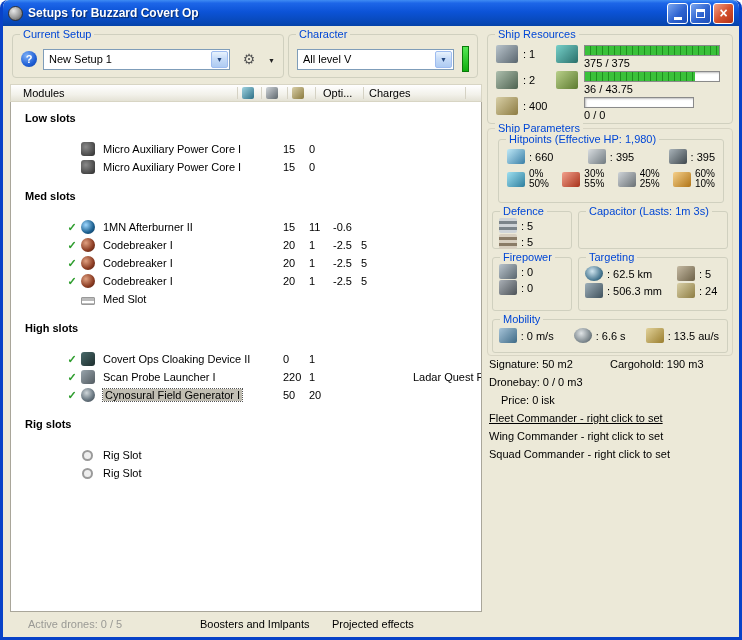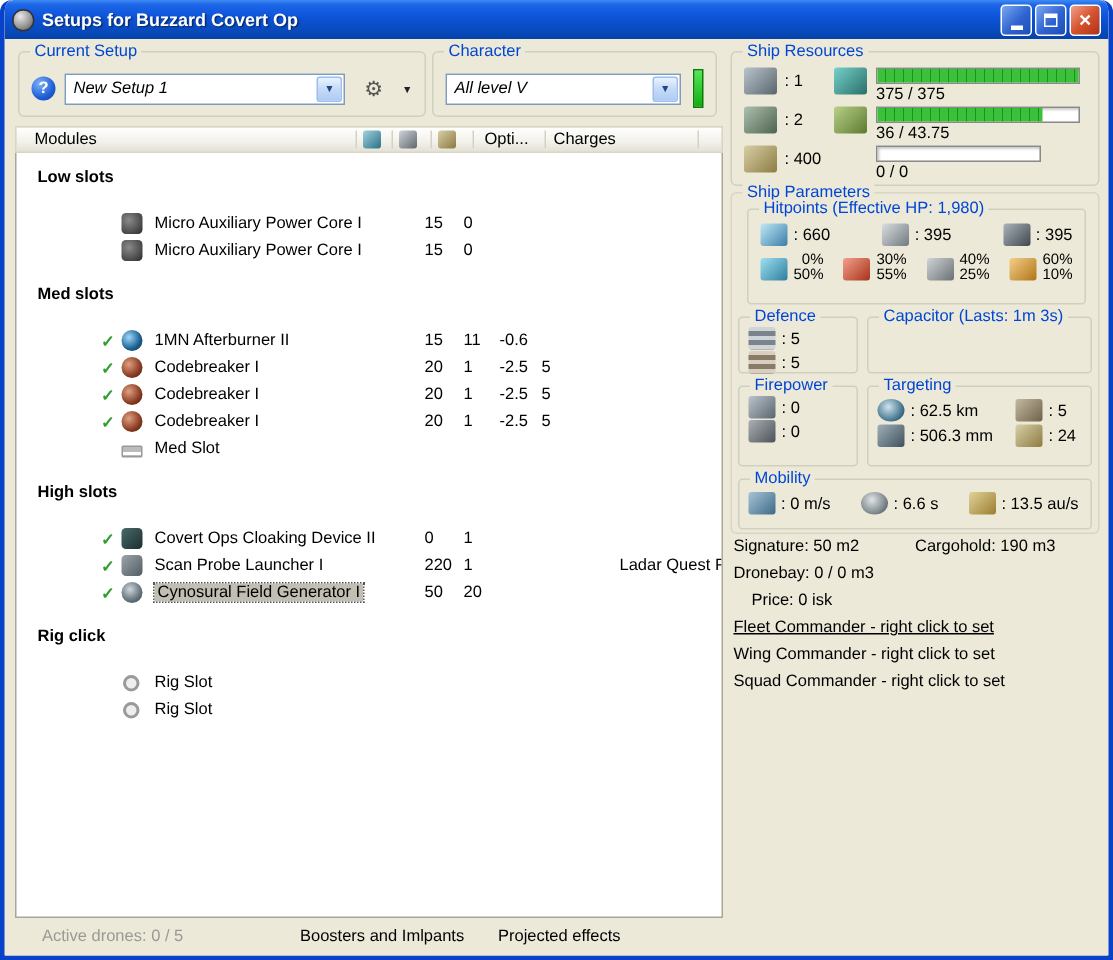--- a/index.html
+++ b/index.html
@@ -58,21 +58,21 @@
   .help-btn {
     width: 16px; height: 16px; border-radius: 50%; flex: 0 0 16px;
     background: radial-gradient(circle at 35% 30%, #7fb2f7, #1f5fd6 60%, #0b3fa0);
     color: #fff; font-weight: bold; font-size: 11px;
     display: flex; align-items: center; justify-content: center;
   }
   .combo {
     height: 21px; background: #fff; border: 1px solid #7f9db9;
     display: flex; align-items: center; flex: 1;
   }
-  .combo .val { flex: 1; padding: 0 5px; white-space: nowrap; overflow: hidden; font-style: italic; }
+  .combo .val { flex: 1; padding: 0 5px; white-space: nowrap; overflow: hidden; }
   .combo .cbtn {
     width: 17px; height: 17px; margin: 1px; border: 1px solid #9ebcf0; border-radius: 2px;
     background: linear-gradient(180deg, #e9f3fd, #c7dcf8 45%, #aecbf2);
     color: #24477f; font-size: 7px; display: flex; align-items: center; justify-content: center;
   }
   .tool-btn {
     width: 26px; height: 22px; display: flex; align-items: center; justify-content: center;
     color: #555; font-size: 14px; border: 1px solid transparent; border-radius: 2px;
   }
   .tool-arrow { color: #222; font-size: 7px; padding-top: 2px; }
@@ -149,21 +149,21 @@
 
   .i-turret { background: linear-gradient(135deg, #b9c4cc, #5a666e); }
   .i-launcher { background: linear-gradient(135deg, #aebfae, #4e6350); }
   .i-calib { background: linear-gradient(135deg, #d8cfa6, #8d7c42); }
   .i-cpu { background: linear-gradient(135deg, #76d0c9, #2a6f6a); }
   .i-pg { background: linear-gradient(135deg, #b9d08a, #5c7a2e); }
 
   
   .g-params { left: 484px; top: 102px; width: 246px; height: 228px; border-color: #d8d5c4; }
   .pbox { border-radius: 3px; }
-  .b-hp   { left: 10px; top: 10px; width: 226px; height: 64px; text-align: right; }
+  .b-hp   { left: 10px; top: 10px; width: 226px; height: 64px; }
   .b-def  { left: 4px;  top: 82px; width: 80px;  height: 38px; }
   .b-cap  { left: 90px; top: 82px; width: 150px; height: 38px; }
   .b-fp   { left: 4px;  top: 128px; width: 80px; height: 54px; }
   .b-tgt  { left: 90px; top: 128px; width: 150px; height: 54px; }
   .b-mob  { left: 4px;  top: 190px; width: 236px; height: 34px; }
 
   .cell { display: flex; align-items: center; gap: 4px; white-space: nowrap; }
   .ric.sm { width: 18px; height: 15px; flex: 0 0 18px; }
   .hp-row1 { display: flex; justify-content: space-between; padding: 9px 8px 0; }
   .hp-row2 { display: flex; justify-content: space-between; padding: 5px 8px 0; }
@@ -365,21 +365,21 @@
         <span class="chk">✓</span>
         <span class="mic m-cyno"></span>
         <span class="mname selected">Cynosural Field Generator I</span>
         <span class="mc">50</span>
         <span class="mc">20</span>
         <span class="mc"></span>
         <span class="mc"></span>
         <span class="mcharges"></span>
       </div>
 
-      <div class="sec-title">Rig click</div>
+      <div class="sec-title">Rig slots</div>
       <div class="mrow">
         <span class="chk"></span>
         <span class="mic m-rig"></span>
         <span class="mname">Rig Slot</span>
         <span class="mc"></span>
           <span class="mc"></span>
         <span class="mc"></span>
           <span class="mc"></span>
         <span class="mcharges"></span>
       </div>

